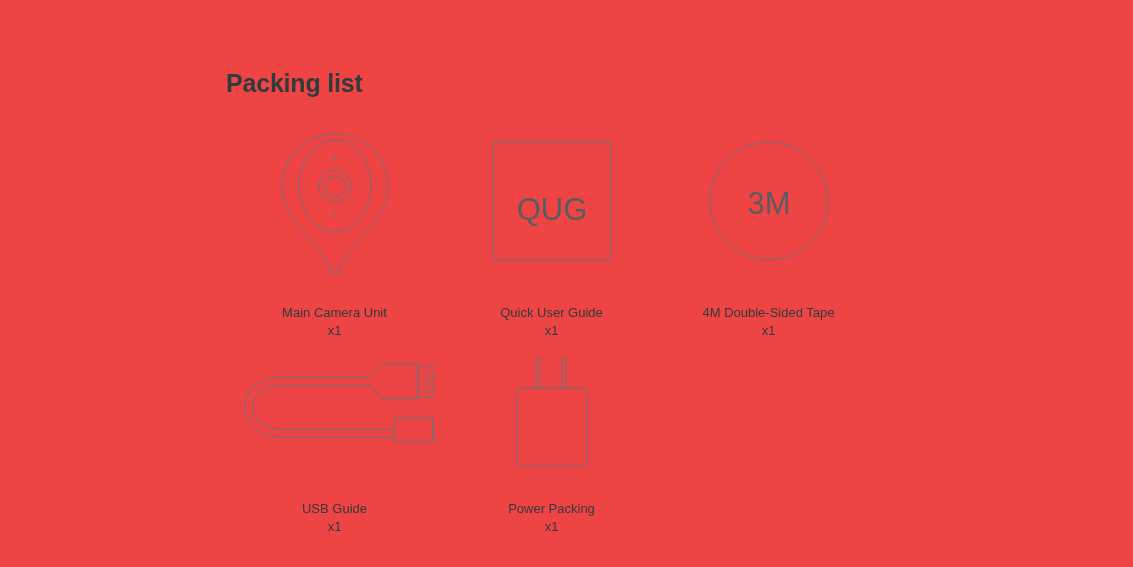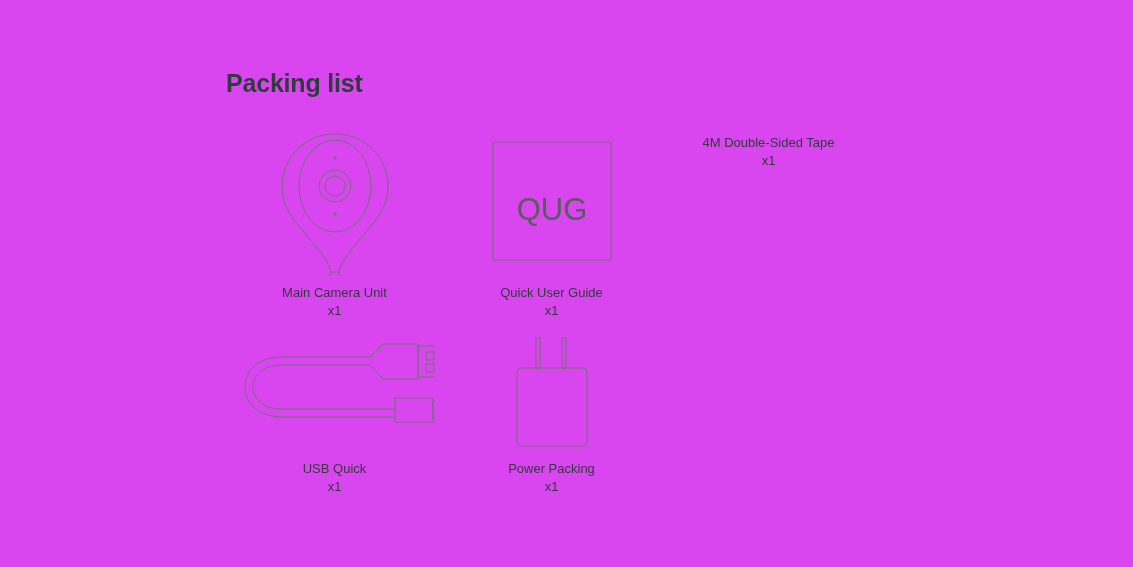--- a/index.html
+++ b/index.html
@@ -10,21 +10,21 @@
     width: 1133px;
     height: 567px;
     background: #f4f4f4;
     font-family: "Liberation Sans", sans-serif;
     overflow: hidden;
   }
   .page {
     position: relative;
     width: 1133px;
     height: 567px;
-    background: #d946ef;
+    background: #ef4444;
   }
   .page-title {
     position: absolute;
     left: 226px;
     top: 66px;
     font-size: 25px;
     font-weight: bold;
     color: #303b3e;
     letter-spacing: -0.2px;
     line-height: 34px;
@@ -51,21 +51,21 @@
   .art {
     height: 150px;
     display: flex;
     align-items: center;
     justify-content: center;
   }
   .art-row2 {
     height: 120px;
   }
   .caption {
-    margin-top: 8px;
+    margin-top: 28px;
     text-align: center;
     font-size: 13px;
     color: #333a3c;
     line-height: 18px;
   }
   .caption .qty {
     display: block;
   }
   .stroke {
     fill: none;
@@ -139,20 +139,26 @@
             <text class="boxlabel" x="70" y="86" text-anchor="middle" dominant-baseline="middle">QUG</text>
           </svg>
         </div>
         <div class="caption">
           <span>Quick User Guide</span>
           <span class="qty">x1</span>
         </div>
       </div>
 
       <div class="cell">
+        <div class="art">
+          <svg width="140" height="150" viewBox="0 0 140 150">
+            <circle class="stroke" cx="70" cy="75" r="59"></circle>
+            <text class="boxlabel" x="70" y="80" text-anchor="middle" dominant-baseline="middle">3M</text>
+          </svg>
+        </div>
         <div class="caption">
           <span>4M Double-Sided Tape</span>
           <span class="qty">x1</span>
         </div>
       </div>
 
     </div>
 
     <div class="row row-2">
 
@@ -177,21 +183,21 @@
             <rect class="stroke" x="183" y="14" width="27" height="31"></rect>
             <rect class="stroke" x="191" y="20" width="8" height="8"></rect>
             <rect class="stroke" x="191" y="32" width="8" height="8"></rect>
 
             <rect class="stroke" x="160" y="66" width="38" height="24"></rect>
 
             <path class="stroke" d="M198 69 L 212 69 L 212 87 L 198 87 Z"></path>
           </svg>
         </div>
         <div class="caption">
-          <span>USB Quick</span>
+          <span>USB Guide</span>
           <span class="qty">x1</span>
         </div>
       </div>
 
       <div class="cell">
         <div class="art art-row2">
           <svg width="140" height="120" viewBox="0 0 140 120">
 
             <rect class="stroke" x="54" y="6" width="4" height="30"></rect>
             <rect class="stroke" x="80" y="6" width="4" height="30"></rect>

